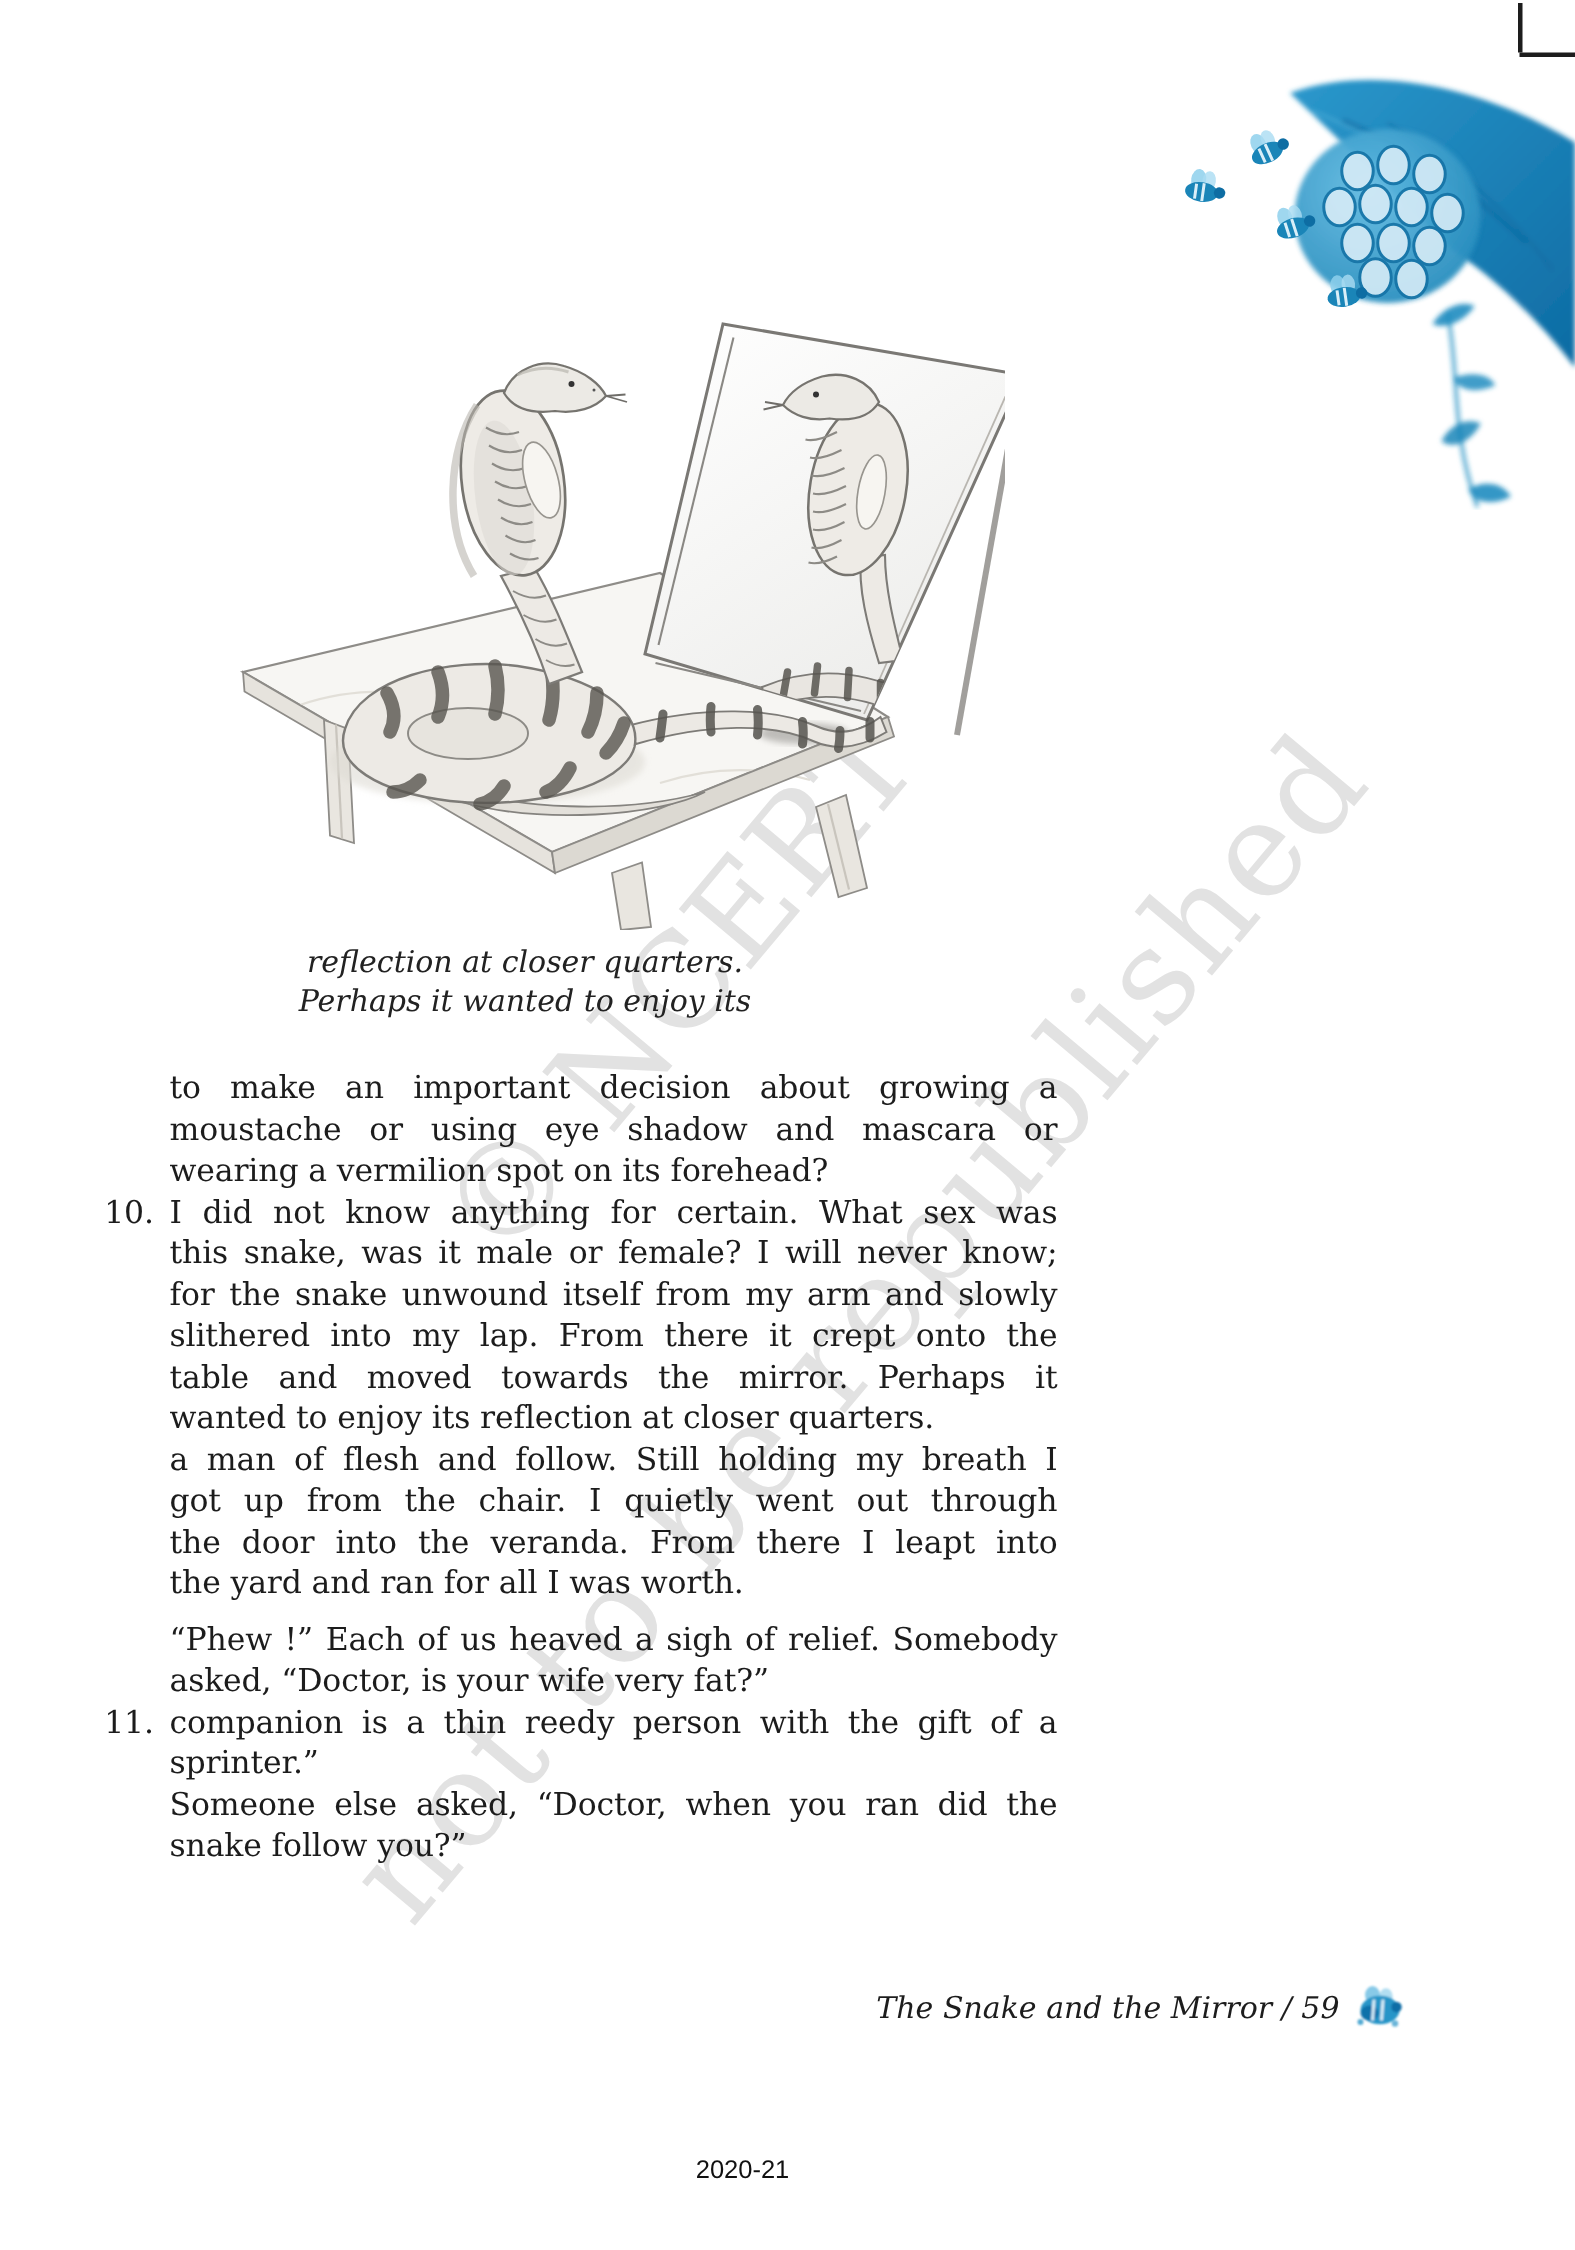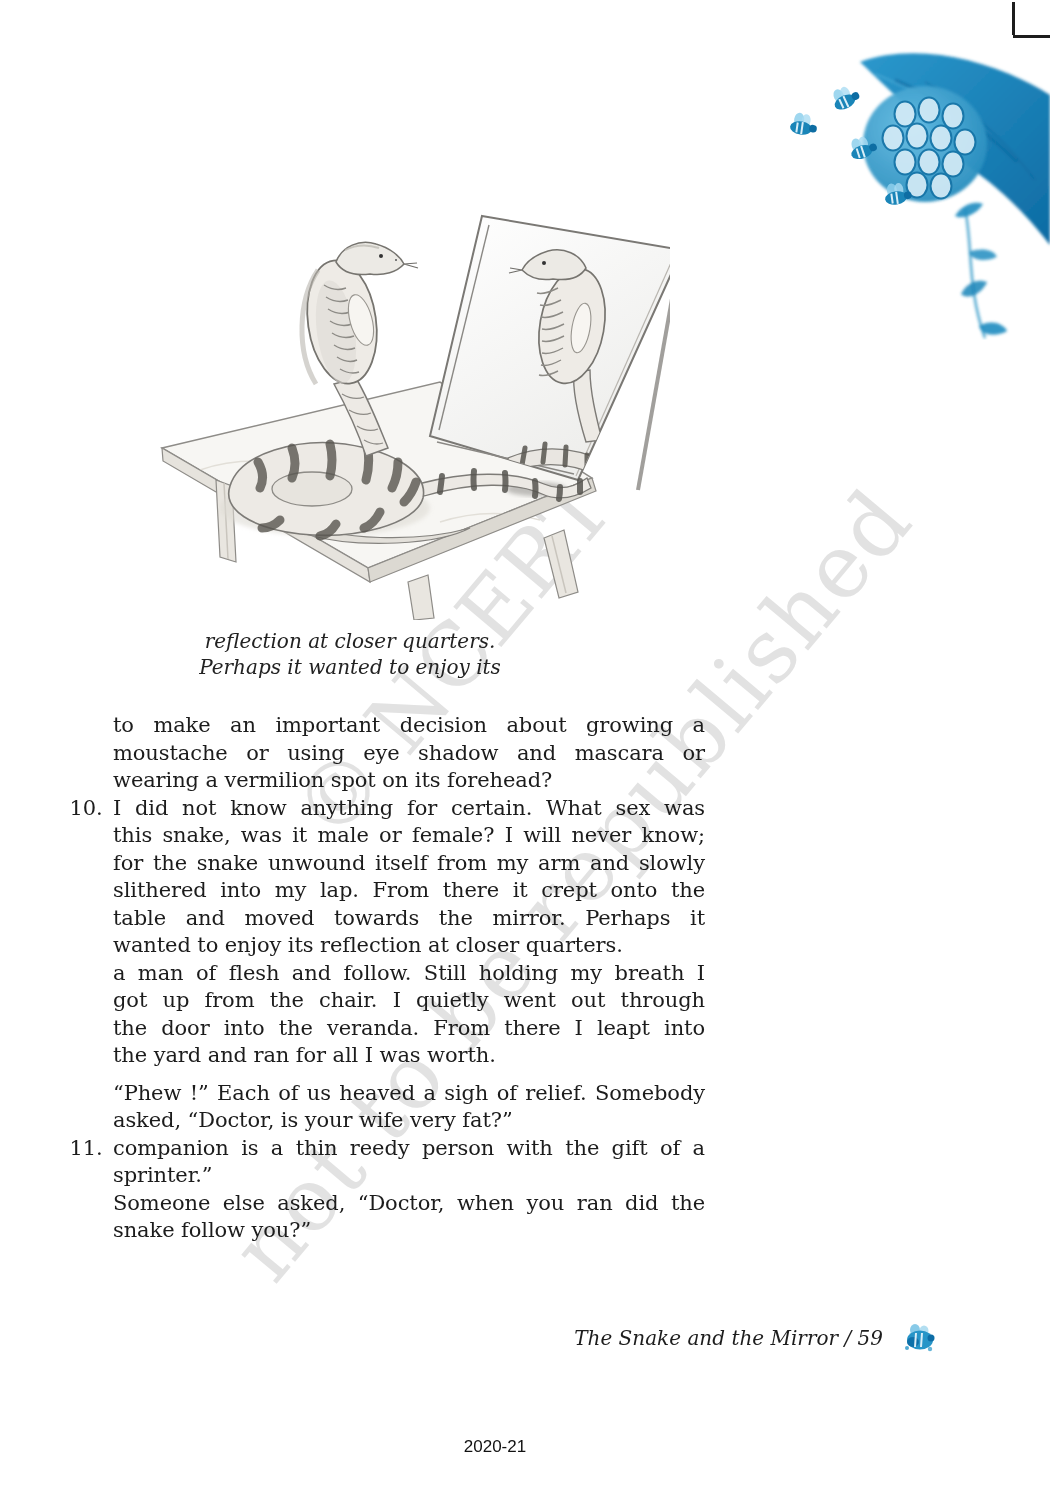--- a/index.html
+++ b/index.html
@@ -22,21 +22,21 @@
            font-style:italic;font-size:20px;line-height:26px;color:#222;}
   
   .text-block{position:absolute;left:65px;top:712px;width:640px;font-size:21px;
               line-height:27.5px;letter-spacing:-0.1px;}
   .para{position:relative;padding-left:48px;}
   .para.gap{margin-top:10px;}
   .para-number{position:absolute;left:0;top:0;width:42px;text-align:center;}
   .line{text-align:justify;text-align-last:justify;}
   .line.last{text-align-last:left;}
   
-  .footer{position:absolute;top:1320px;right:110px;display:flex;align-items:center;gap:17px;z-index:1;}
+  .footer{position:absolute;top:1320px;right:110px;display:flex;align-items:center;gap:7px;z-index:1;}
   .footer-text{font-style:italic;font-size:20px;color:#1d1d1d;}
   .year{position:absolute;left:0;top:1437px;width:990px;text-align:center;
         font-family:"Liberation Sans",sans-serif;font-size:17px;color:#111;z-index:1;}
 </style>
 </head>
 <body>
 
 <div class="page">
 
   <div class="wm wm1">© NCERT</div>

